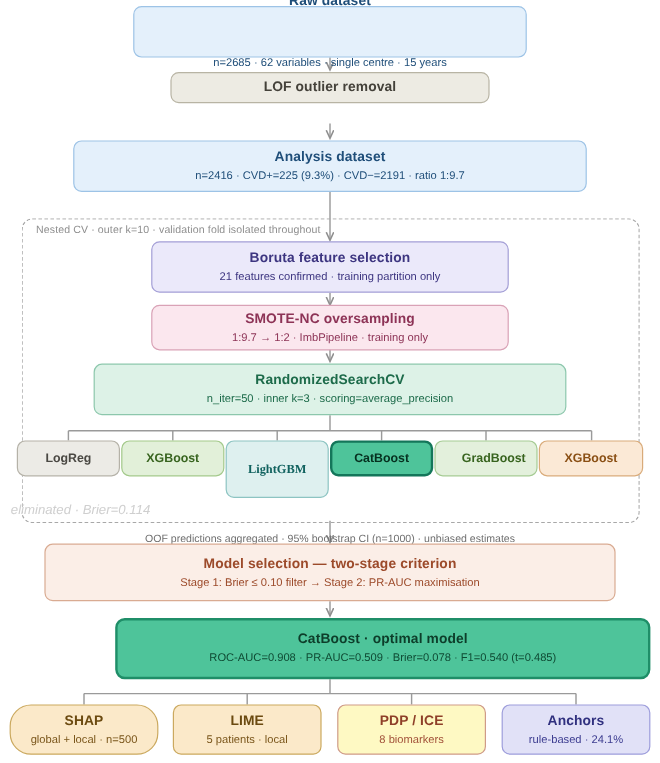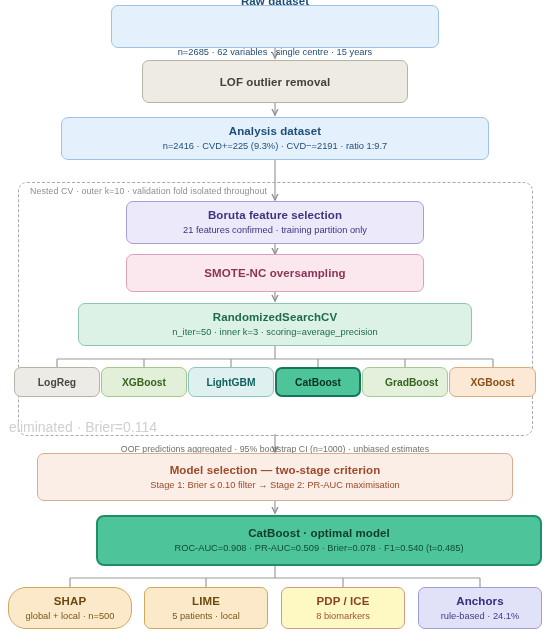--- a/index.html
+++ b/index.html
@@ -66,21 +66,21 @@
   #cv-label{
     position:absolute;left:30px;top:186px;
     font-size:8.8px;color:#8e8e8e;letter-spacing:.1px;
   }
   #oof-note{
     position:absolute;left:0;top:399px;width:550px;text-align:center;
     font-size:8.8px;color:#6f6f6f;margin-top:45px;
   }
   #elim-note{
     position:absolute;left:9px;top:419px;
-    font-size:14px;color:#cfcfcf;
+    font-size:11px;color:#cfcfcf;font-style:italic;
   }
 
   svg#wires{position:absolute;left:0;top:0;width:550px;height:636px;overflow:visible;}
 </style>
 </head>
 <body>
 
 <div id="canvas">
 
   <svg id="wires">
@@ -124,46 +124,47 @@
   </svg>
 
   <div id="cv-box"></div>
   <div id="cv-label">Nested CV · outer k=10 · validation fold isolated throughout</div>
 
   <div class="node t-blue" style="left:111px;top:5px;width:328px;height:43px;gap:36px;">
     <div class="ttl">Raw dataset</div>
     <div class="sub">n=2685 · 62 variables · single centre · 15 years</div>
   </div>
 
-  <div class="node t-beige" style="left:142px;top:60px;width:266px;height:43px;">
+  <div class="node t-beige" style="left:142px;top:60px;width:266px;height:26px;">
     <div class="ttl">LOF outlier removal</div>
   </div>
 
   <div class="node t-blue" style="left:61px;top:117px;width:428px;height:43px;">
     <div class="ttl">Analysis dataset</div>
     <div class="sub">n=2416 · CVD+=225 (9.3%) · CVD−=2191 · ratio 1:9.7</div>
   </div>
 
   <div class="node t-purple" style="left:126px;top:201px;width:298px;height:43px;">
     <div class="ttl">Boruta feature selection</div>
     <div class="sub">21 features confirmed · training partition only</div>
   </div>
 
   <div class="node t-pink" style="left:126px;top:254px;width:298px;height:38px;">
     <div class="ttl">SMOTE-NC oversampling</div>
+    <div class="sub">1:9.7 → 1:2 · ImbPipeline · training only</div>
   </div>
 
   <div class="node t-mint" style="left:78px;top:303px;width:394px;height:43px;">
     <div class="ttl">RandomizedSearchCV</div>
     <div class="sub">n_iter=50 · inner k=3 · scoring=average_precision</div>
   </div>
 
   <div class="chip c-xgb" style="left:101px;top:367px;width:86px;height:30px;">XGBoost</div>
   <div class="chip c-gray" style="left:14px;top:367px;width:86px;height:30px;">LogReg</div>
-  <div class="chip c-lgbm" style="left:188px;top:367px;width:86px;height:30px;">LightGBM</div>
+  <div class="chip c-lgbm" style="left:188px;top:367px;width:86px;height:48px;font-family:Liberation Serif, serif;">LightGBM</div>
   <div class="chip c-cat" style="left:275px;top:367px;width:86px;height:30px;">CatBoost</div>
   <div class="chip c-grad" style="left:362px;top:367px;width:86px;height:30px;">GradBoost</div>
   <div class="chip c-ada" style="left:449px;top:367px;width:87px;height:30px;">XGBoost</div>
 
   <div id="oof-note">OOF predictions aggregated · 95% bootstrap CI (n=1000) · unbiased estimates</div>
   <div id="elim-note">eliminated · Brier=0.114</div>
 
   <div class="node t-peach" style="left:37px;top:453px;width:476px;height:48px;">
     <div class="ttl">Model selection — two-stage criterion</div>
     <div class="sub">Stage 1: Brier ≤ 0.10 filter →  Stage 2: PR-AUC maximisation</div>

